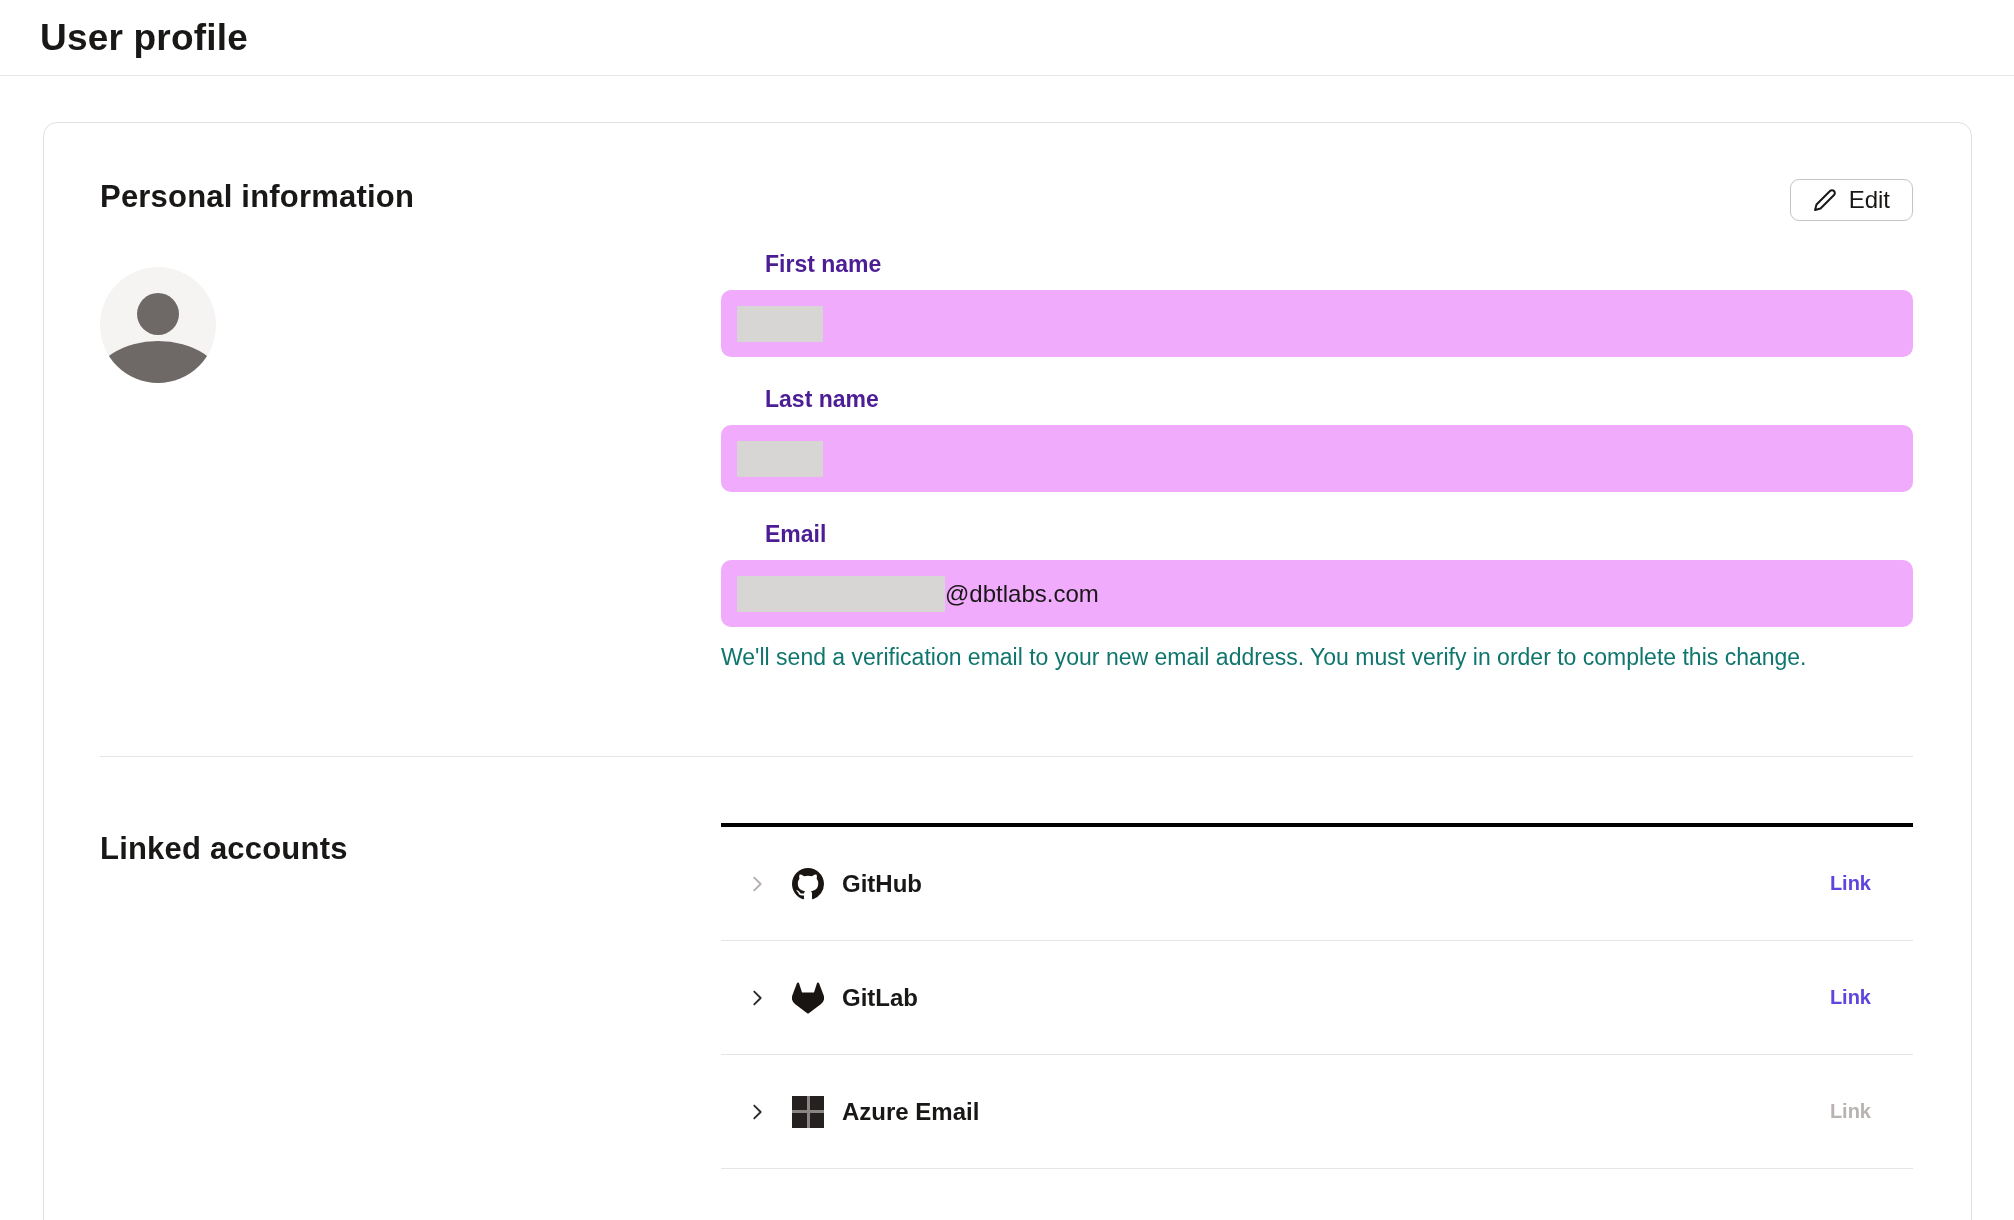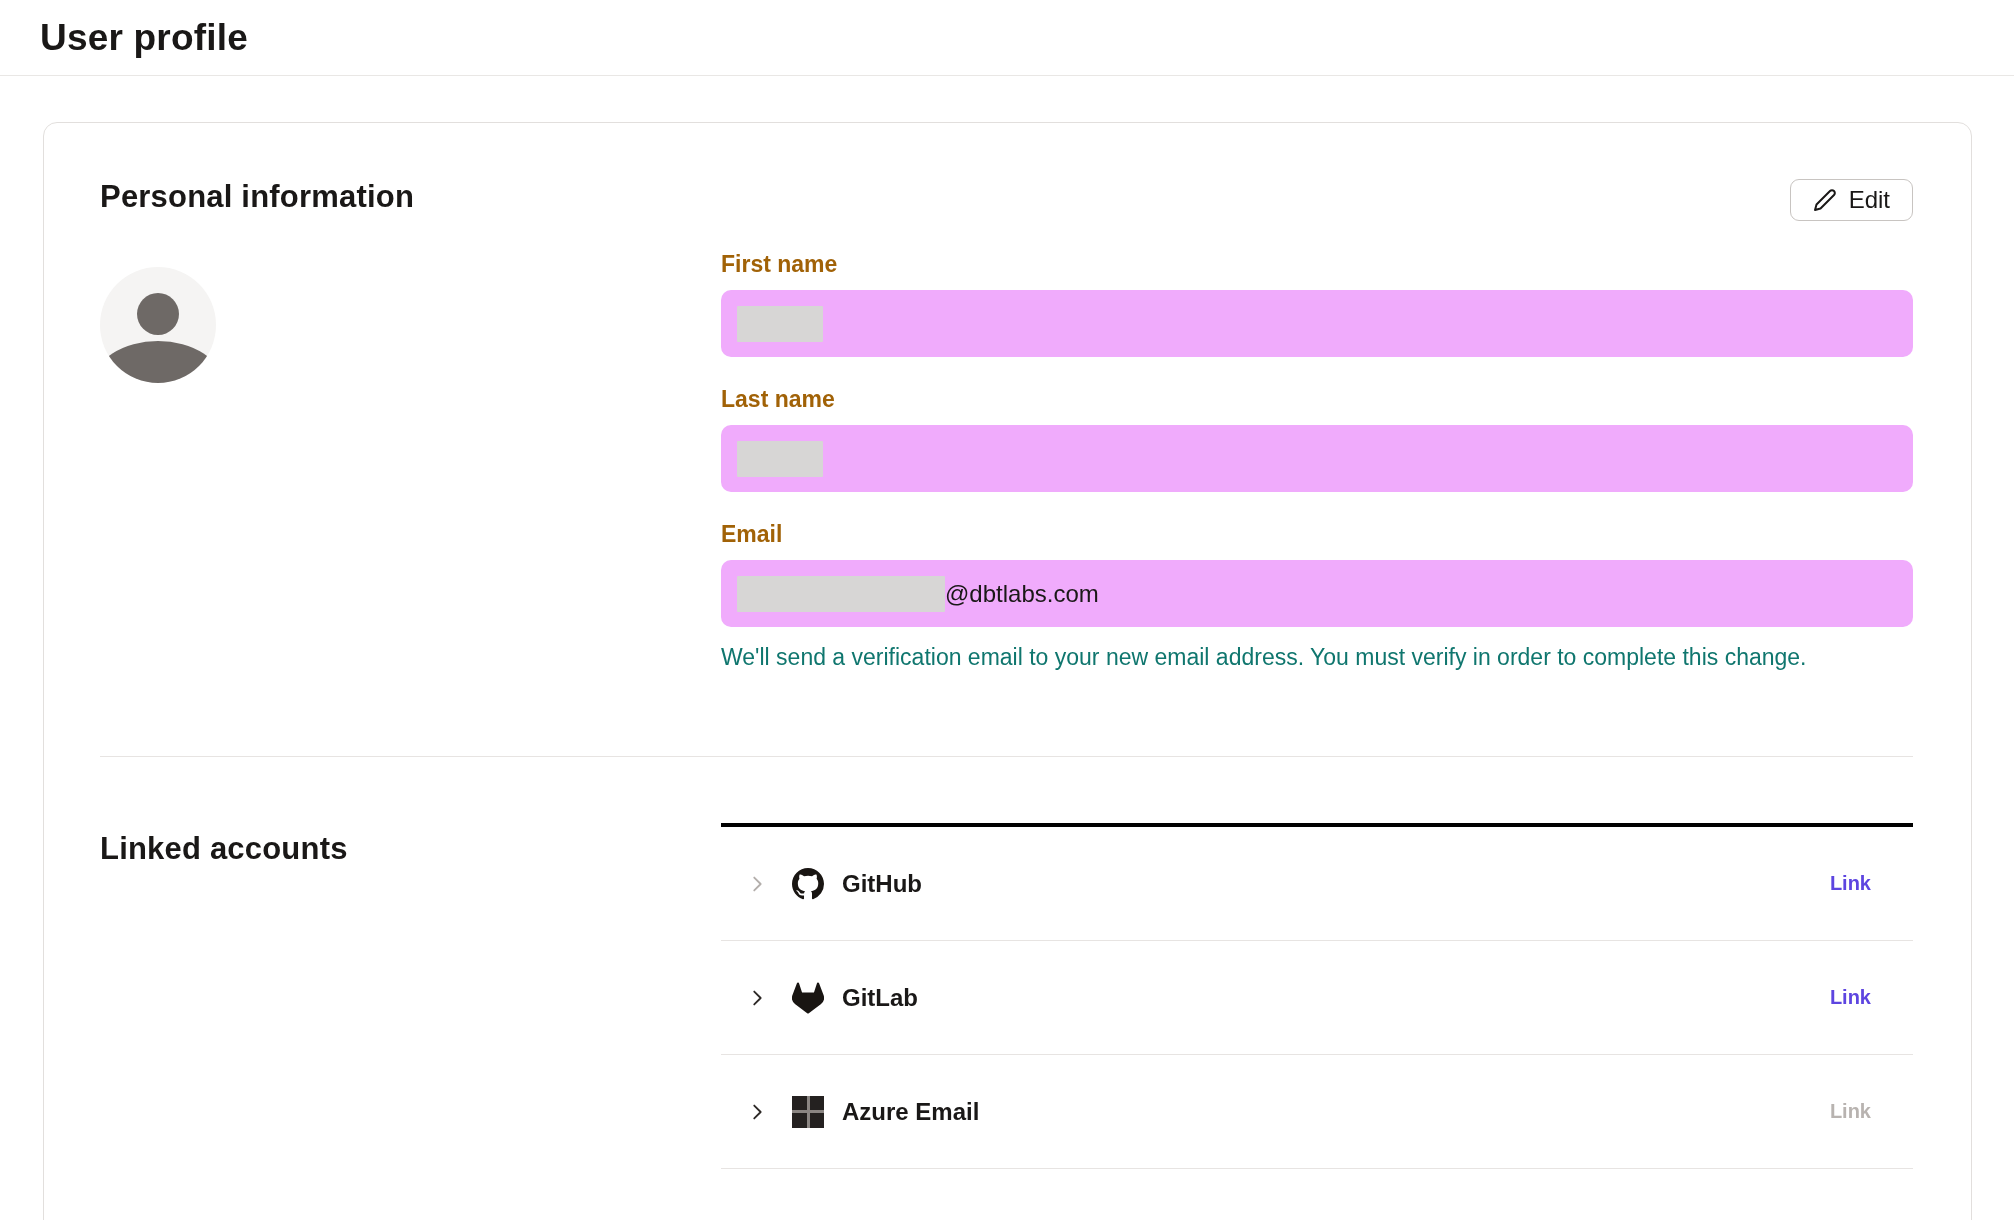--- a/index.html
+++ b/index.html
@@ -64,21 +64,21 @@
     position: absolute; left: 50%; top: 26px; transform: translateX(-50%);
     width: 42px; height: 42px; border-radius: 50%; background: #6e6966;
   }
   .avatar .body {
     position: absolute; left: 50%; bottom: -42px; transform: translateX(-50%);
     width: 128px; height: 84px; border-radius: 50%; background: #6e6966;
   }
 
   .field { margin-top: 29px; }
   .field:first-child { margin-top: 0; }
-  .field-label { display: block; font-size: 23px; font-weight: 600; margin-bottom: 12px; color: #a16207; }
+  .field-label { display: block; font-size: 23px; font-weight: 600; margin-bottom: 12px; color: #4c1d95; margin-left: 44px; }
   .input-box {
     height: 67px; border-radius: 10px; background: #f0abfc;
     display: flex; align-items: center; padding-left: 16px;
   }
   .redact { height: 36px; background: #d7d6d5; border-radius: 1px; }
   .redact.name { width: 86px; }
   .redact.email { width: 208px; }
   .email-domain { font-size: 24px; font-weight: 500; color: #1a1817; }
   .helper { margin-top: 17px; font-size: 23px; color: #0f766e; }
 

